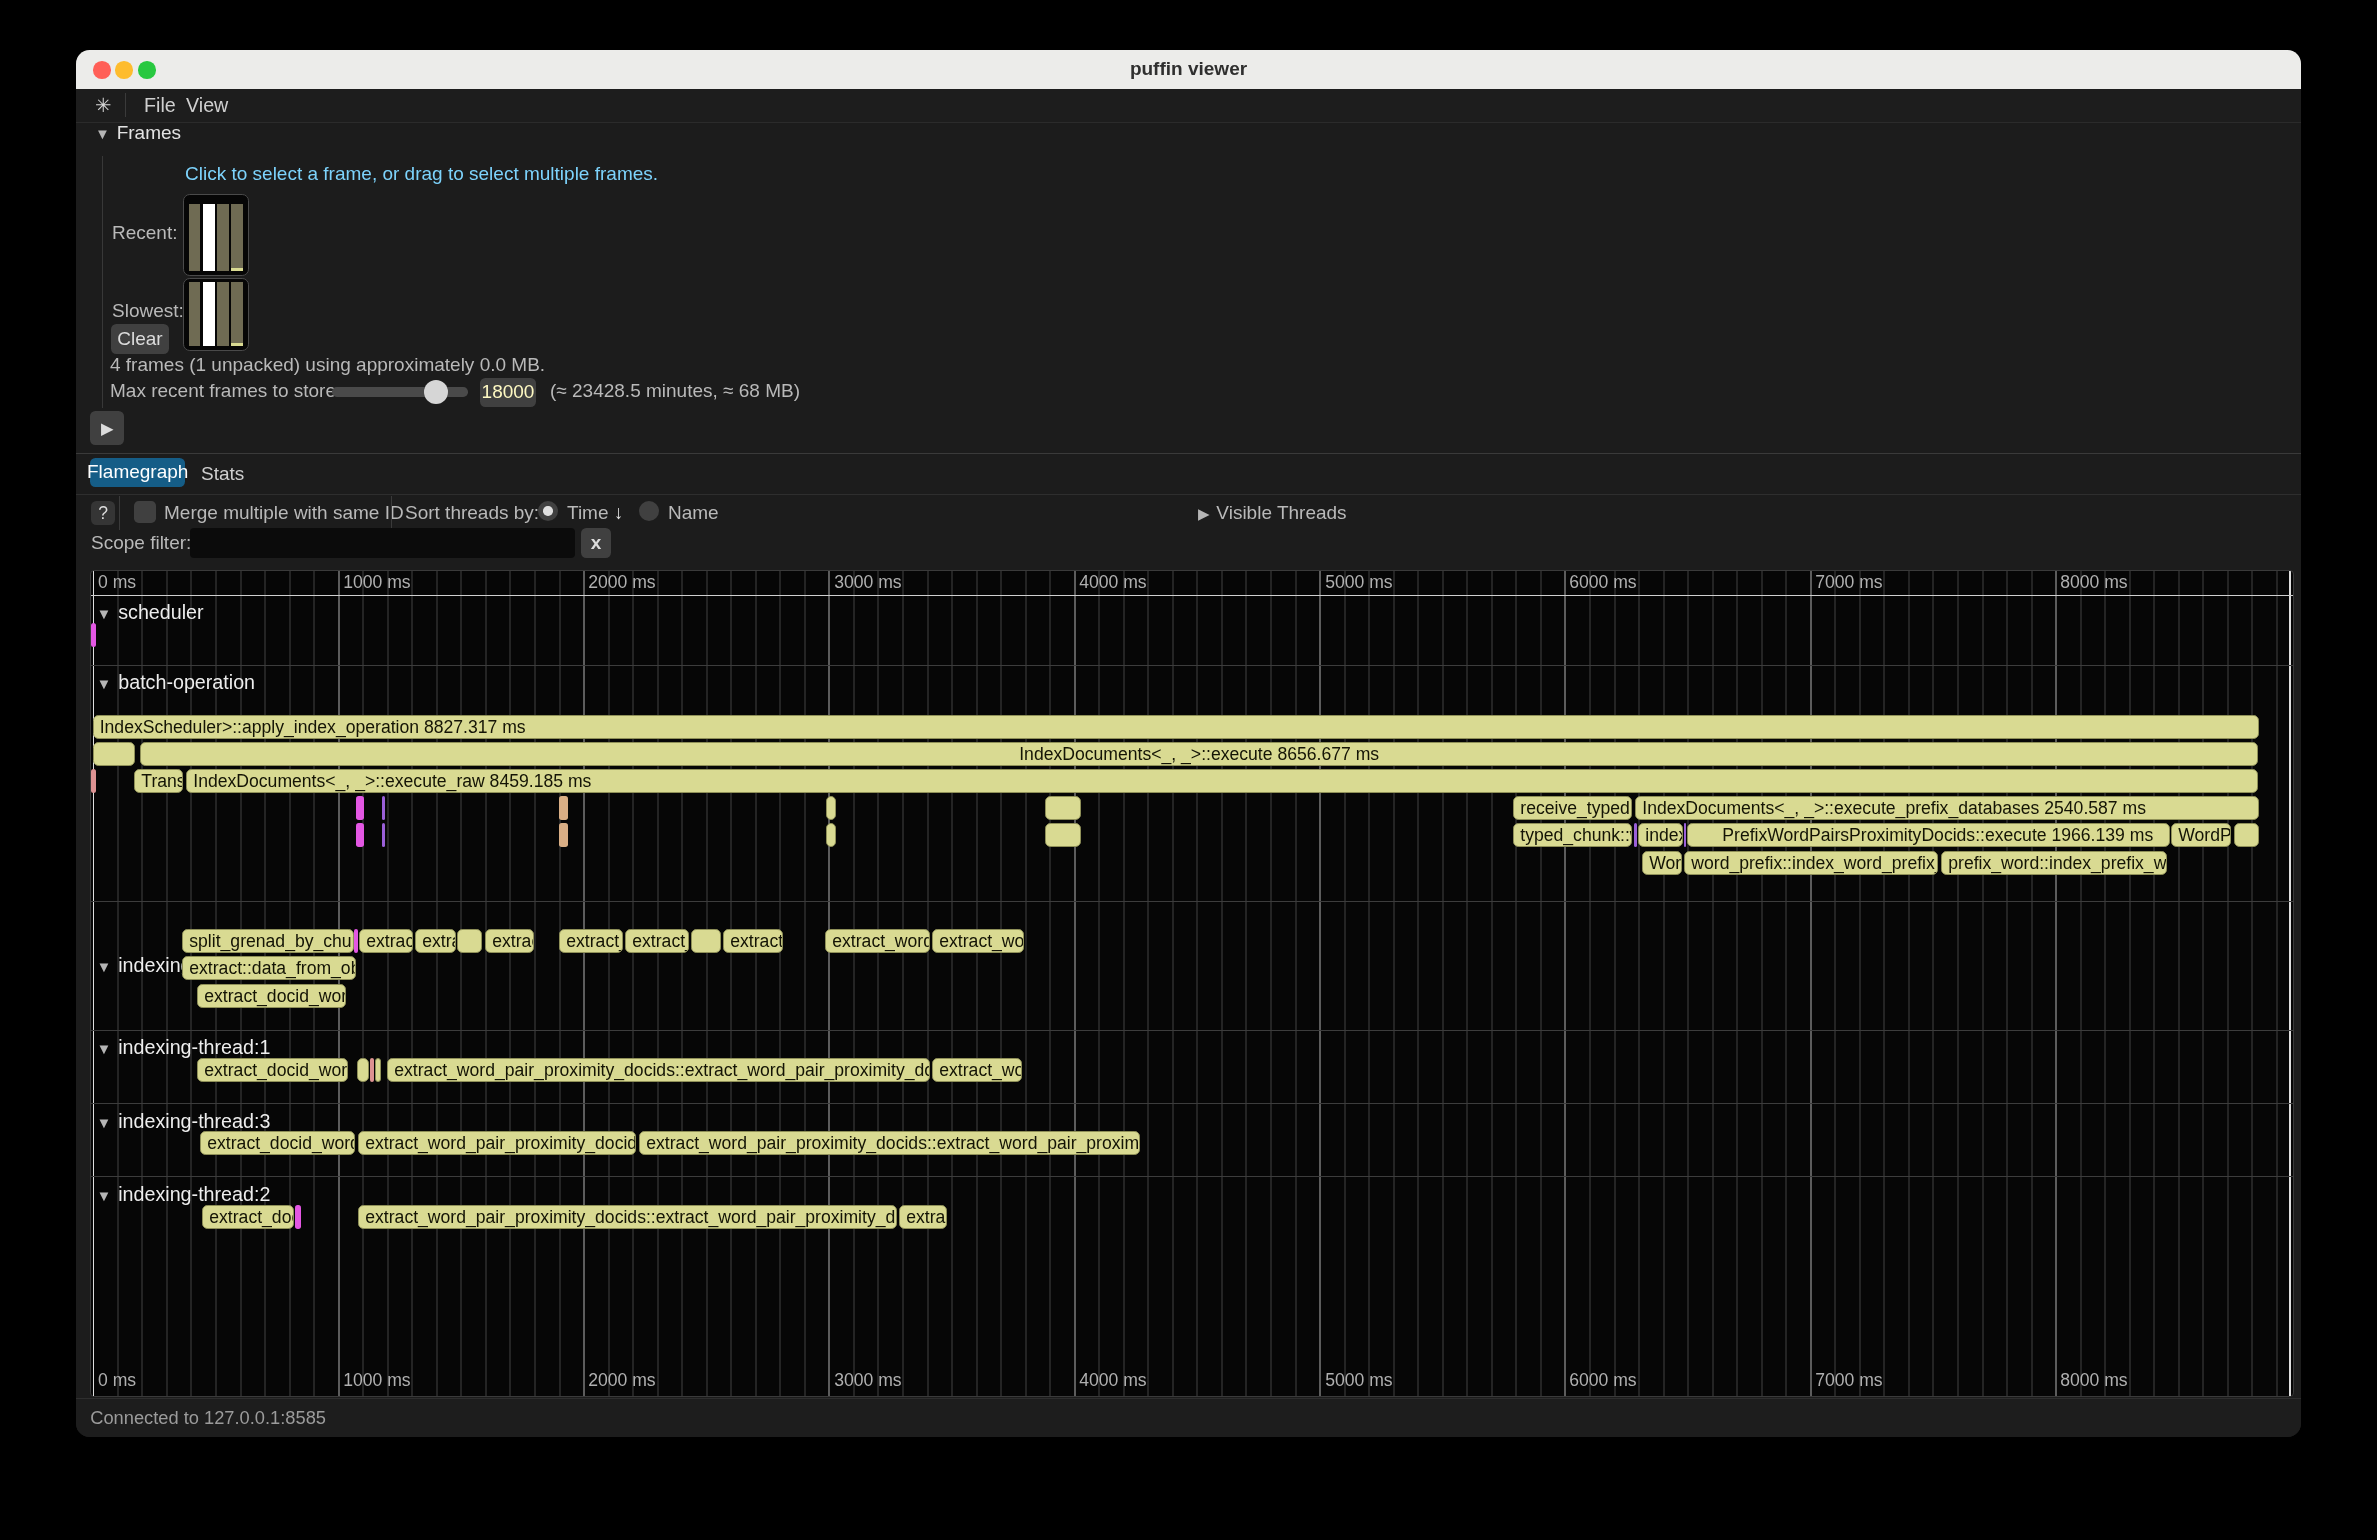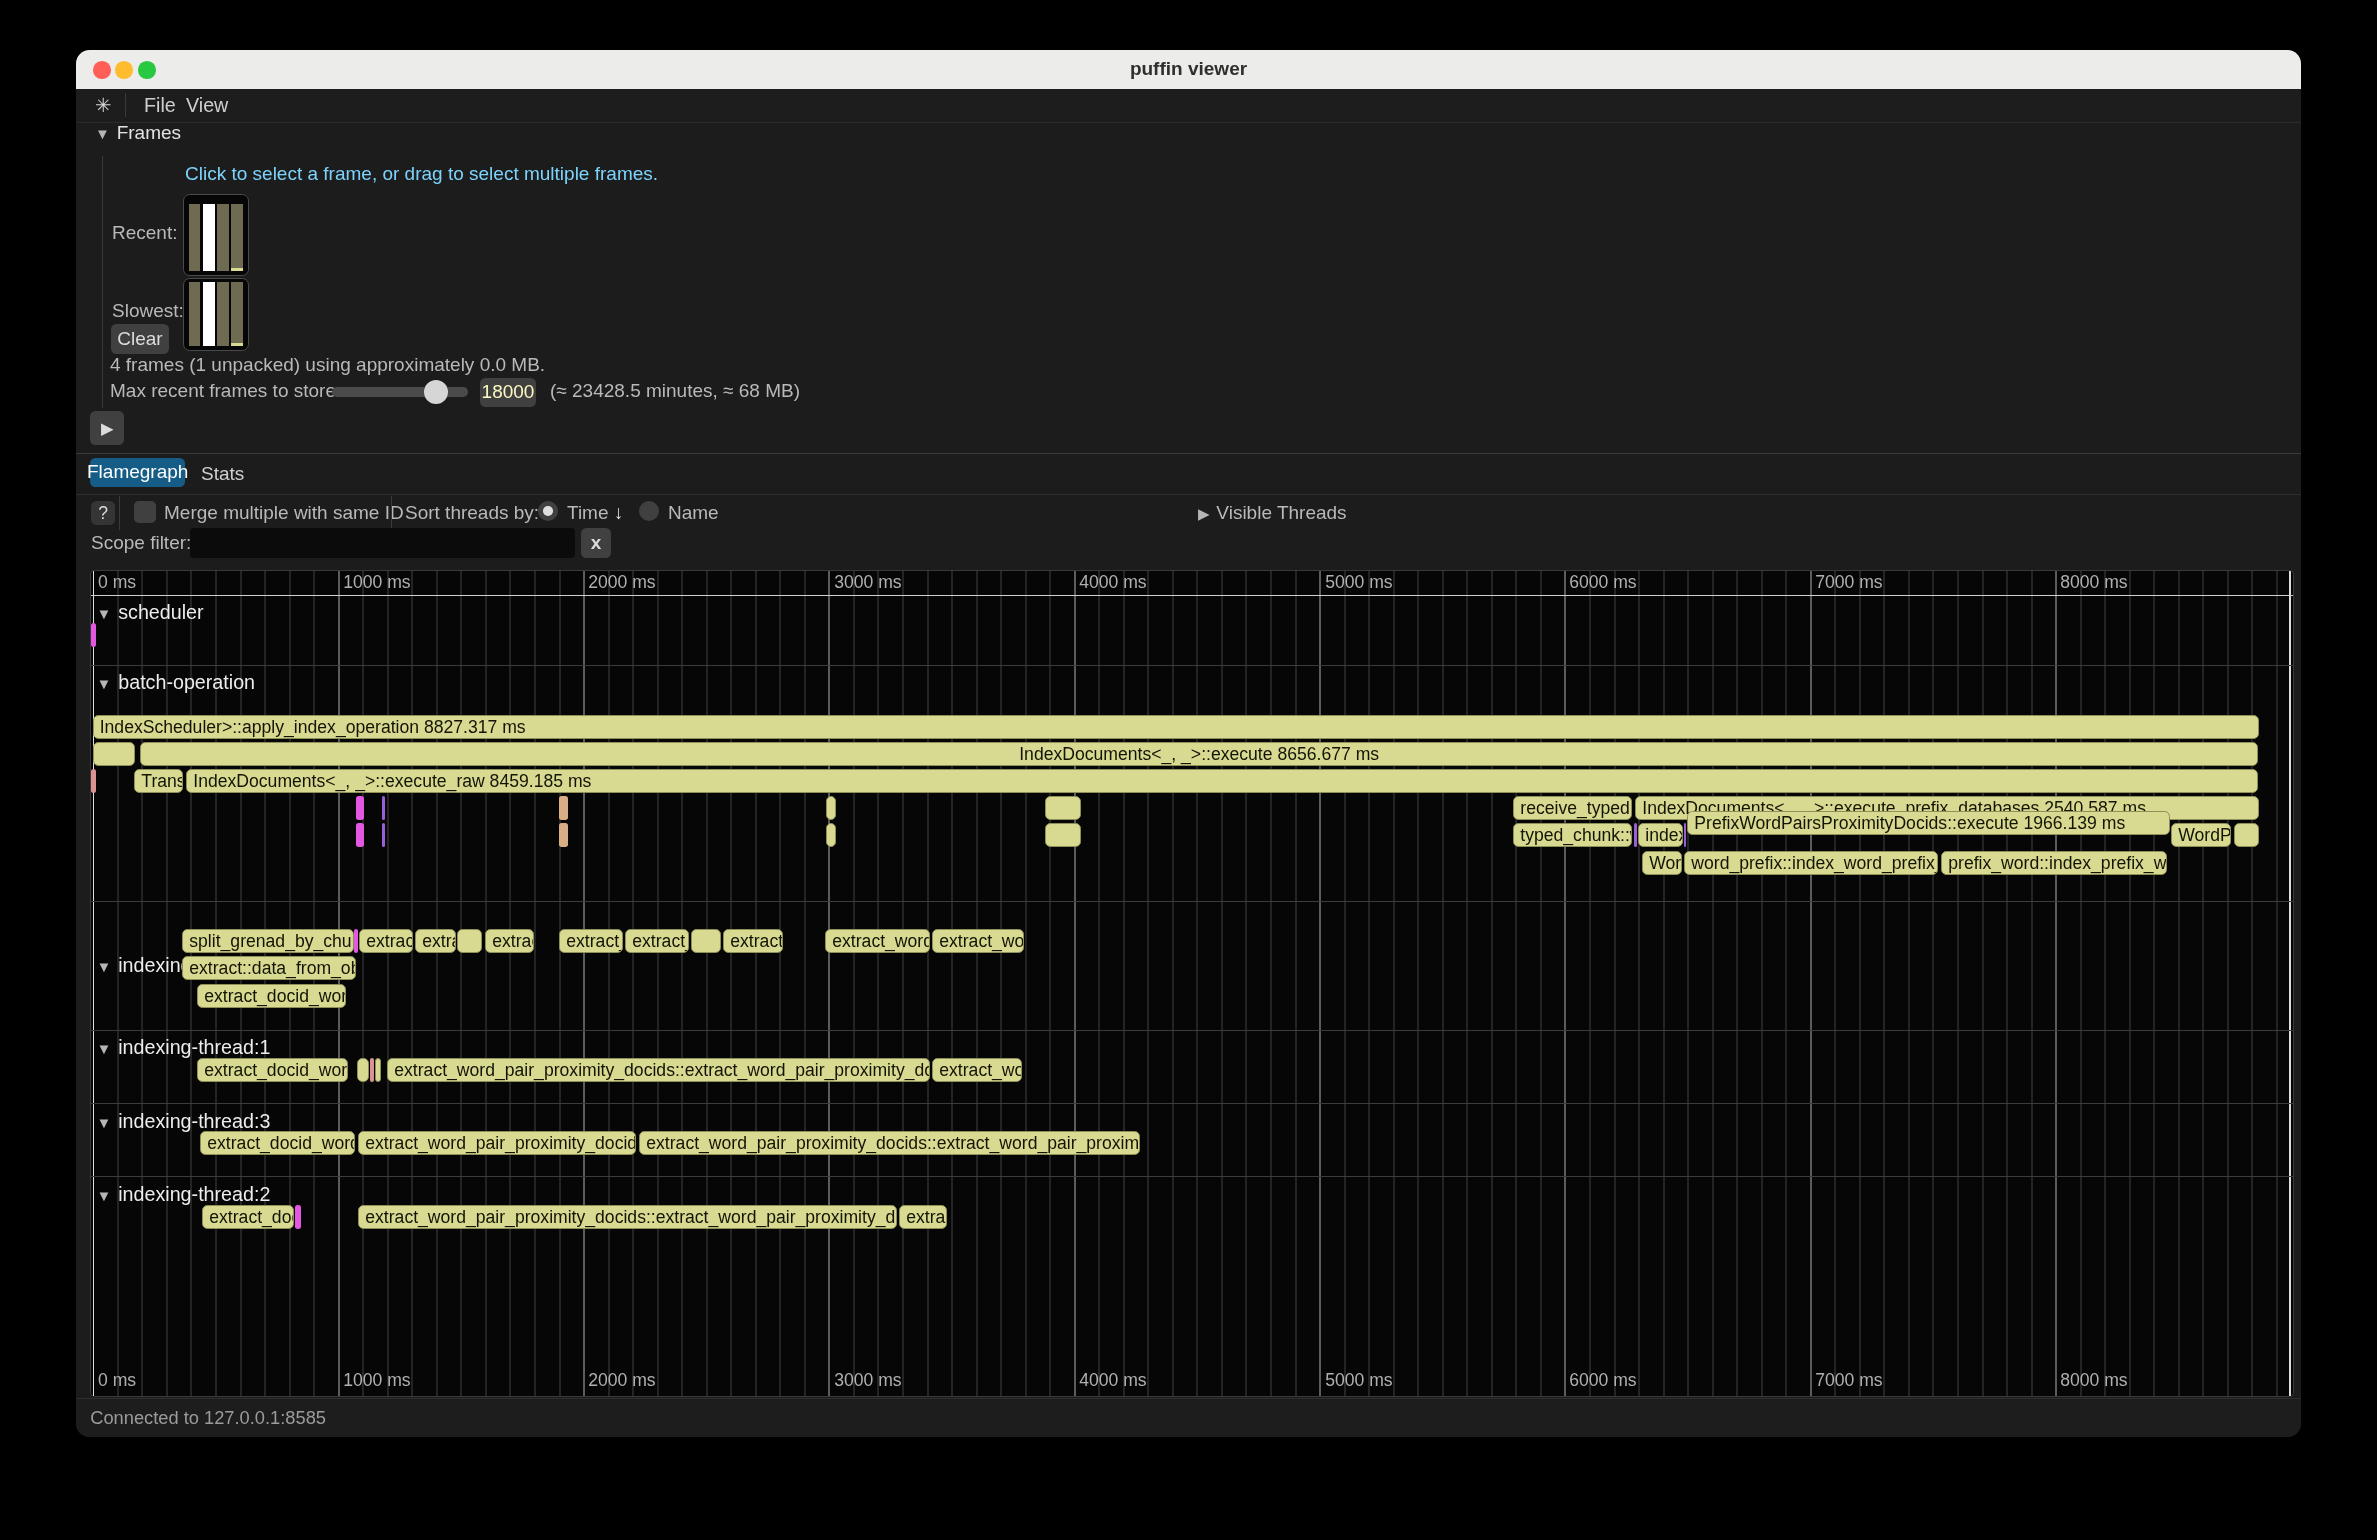--- a/index.html
+++ b/index.html
@@ -282,21 +282,21 @@
       <div class="bar" style="left: 735px; top: 252px; width: 10.2px;"></div>
       <div class="bar" style="left: 954px; top: 252px; width: 36px;"></div>
       <div class="bar" style="left: 1422px; top: 252px; width: 119px;">
         <span class="bar-label">typed_chunk::w</span>
       </div>
       <div class="tick" style="left: 1543px; top: 252px; width: 2.7px; background: rgb(154, 95, 216);"></div>
       <div class="bar" style="left: 1547px; top: 252px; width: 45px;">
         <span class="bar-label">index</span>
       </div>
       <div class="tick" style="left: 1593px; top: 252px; width: 2px; background: rgb(154, 95, 216);"></div>
-      <div class="bar" style="left: 1596px; top: 240px; width: 483px;">
+      <div class="bar" style="left: 1596px; top: 252px; width: 483px; padding-left: 28px;">
         <span class="bar-label">PrefixWordPairsProximityDocids::execute 1966.139 ms</span>
       </div>
       <div class="bar" style="left: 2080px; top: 252px; width: 60px;">
         <span class="bar-label">WordPr</span>
       </div>
       <div class="bar" style="left: 2143px; top: 252px; width: 24.4px;"></div>
       <div class="bar" style="left: 1551px; top: 280px; width: 40px;">
         <span class="bar-label">Word</span>
       </div>
       <div class="bar" style="left: 1593px; top: 280px; width: 254px;">

